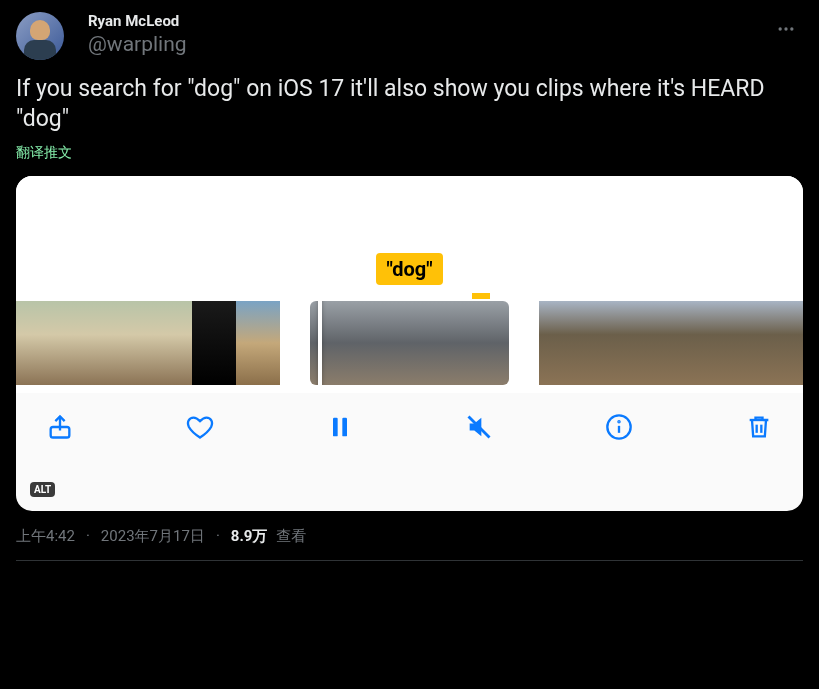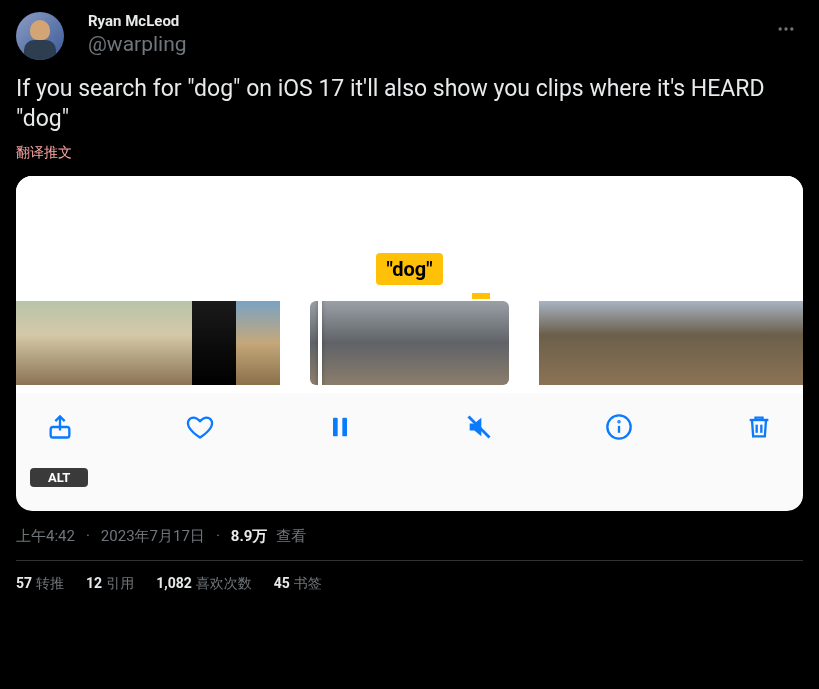--- a/index.html
+++ b/index.html
@@ -77,21 +77,21 @@
   .body-text {
     margin-top: 14px;
     font-size: 23px;
     line-height: 1.3;
     color: #e7e9ea;
     font-weight: 400;
   }
   .translate {
     margin-top: 10px;
     font-size: 14px;
-    color: #fca5a5;
+    color: #86efac;
     cursor: pointer;
   }
 
   .media-card {
     margin-top: 14px;
     background: #fafafa;
     border-radius: 16px;
     overflow: hidden;
     position: relative;
     height: 335px;
@@ -177,26 +177,26 @@
   }
   .tb-btn svg { width: 28px; height: 28px; fill: none; stroke: currentColor; stroke-width: 2; }
   .tb-btn.pause svg, .tb-btn.mute svg, .tb-btn.share svg, .tb-btn.info svg, .tb-btn.trash svg, .tb-btn.heart svg { stroke-width: 2; }
   .tb-btn.pause svg rect { fill: #0a7aff; stroke: none; }
   .tb-btn.mute svg path { fill: #0a7aff; stroke: none; }
   .tb-btn.mute svg line { stroke: #0a7aff; stroke-width: 2.5; }
 
   .alt-badge {
     position: absolute;
     left: 14px;
-    bottom: 24px;
+    bottom: 14px;
     background: rgba(0,0,0,0.77);
     color: #fff;
-    font-size: 13px;
+    font-size: 10px;
     font-weight: 700;
-    padding: 2px 18px;
+    padding: 2px 4px;
     border-radius: 4px;
     cursor: pointer;
   }
 
   .meta {
     margin-top: 16px;
     font-size: 15px;
     color: #71767b;
     display: flex;
     gap: 9px;
@@ -327,20 +327,14 @@
     <span>上午4:42</span>
     <span class="sep">·</span>
     <span>2023年7月17日</span>
     <span class="sep">·</span>
     <span class="views-count">8.9万</span>
     <span>查看</span>
   </div>
 
   <div class="divider"></div>
 
-  <div class="stats">
-    <span class="stat"><b>57</b><span>转推</span></span>
-    <span class="stat"><b>12</b><span>引用</span></span>
-    <span class="stat"><b>1,082</b><span>喜欢次数</span></span>
-    <span class="stat"><b>45</b><span>书签</span></span>
-  </div>
 
 </div>
 
 </body></html>

